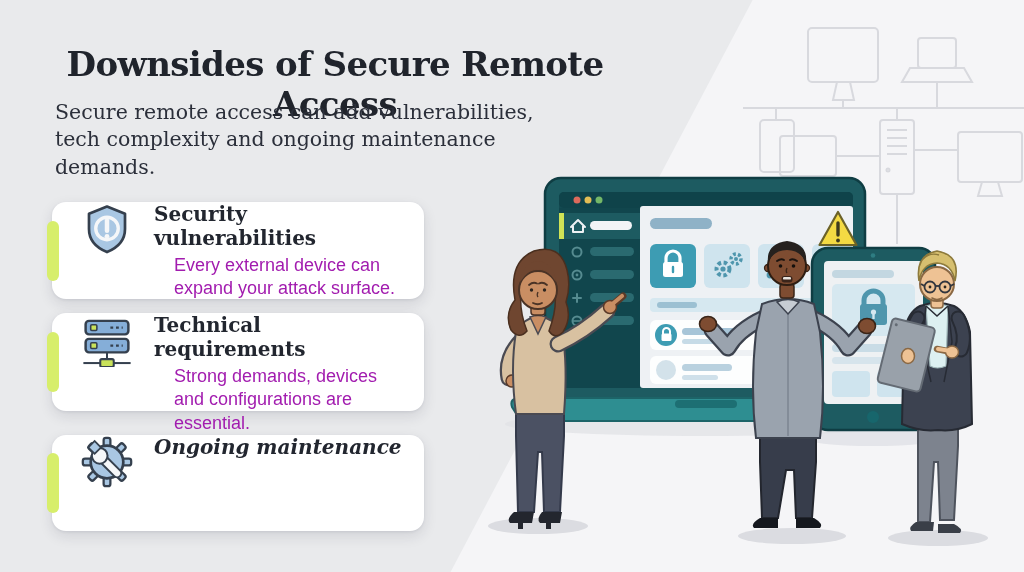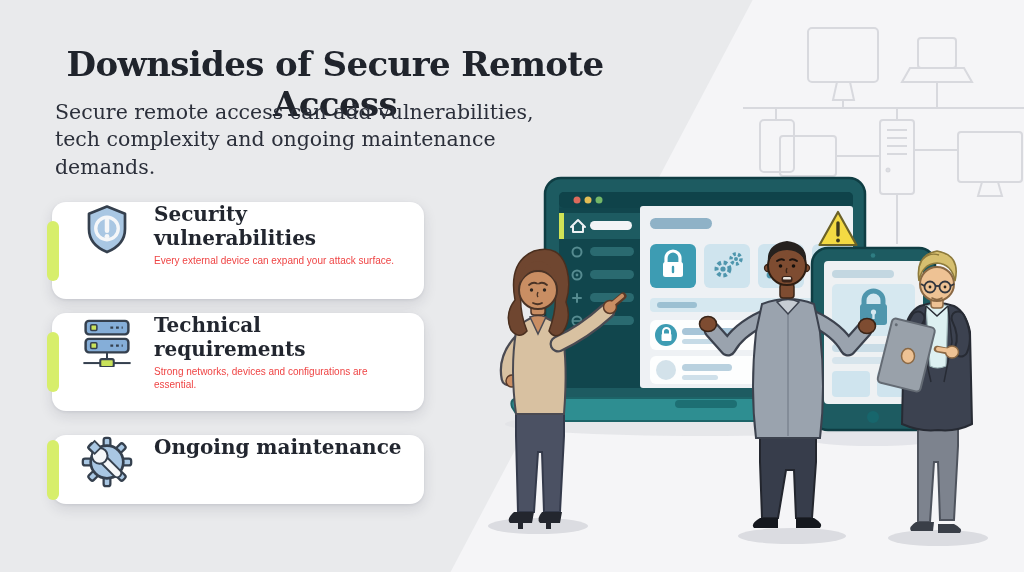--- a/index.html
+++ b/index.html
@@ -28,35 +28,35 @@
   }
   .card {
     position:absolute; left:52px; width:372px;
     background:#ffffff; border-radius:14px;
     box-shadow:0 5px 14px rgba(30,35,60,.12), 0 1px 3px rgba(30,35,60,.08);
     display:flex; align-items:flex-start; gap:20px;
     padding:0 14px 0 28px;
   }
   .card-1 { top:202px; height:97px; }
   .card-2 { top:313px; height:98px; }
-  .card-3 { top:435px; height:69px; }
+  .card-3 { top:435px; height:96px;font-style:italic; }
   .accent-bar {
     position:absolute; left:-5px; top:50%; transform:translateY(-50%);
     width:12px; height:60px; border-radius:6px;
     background:#d7ee6b; z-index:-1;
   }
   .card { z-index:1; }
   .card-icon { flex:0 0 54px; height:54px; }
   .card-text { flex:1; }
   .card-title {
     font-family:"DejaVu Serif","Liberation Serif",serif;
     font-weight:700; font-size:20px; color:#22262f; margin-bottom:4px;
   }
   .card-desc {
-    font-size:10px; line-height:1.3; color:#ef4444;
+    font-size:18px; line-height:1.3; color:#a21caf;margin-left:20px;
   }
   .illustration { position:absolute; left:460px; top:0; width:564px; height:572px; }
 </style>
 </head>
 <body>
 
 <div class="bg-wedge"></div>
 
 <h1 class="headline">Downsides of Secure Remote Access</h1>
 <p class="subhead">Secure remote access can add vulnerabilities, tech complexity and ongoing maintenance demands.</p>
@@ -84,21 +84,21 @@
     <rect x="9.5" y="26.5" width="5.5" height="5" rx="1" fill="#c9e25a" stroke="#35404e" stroke-width="1.4"></rect>
     <line x1="27" y1="13" x2="38" y2="13" stroke="#35404e" stroke-width="2" stroke-dasharray="2.5,2.5"></line>
     <line x1="27" y1="29" x2="38" y2="29" stroke="#35404e" stroke-width="2" stroke-dasharray="2.5,2.5"></line>
     <line x1="24" y1="35" x2="24" y2="41" stroke="#35404e" stroke-width="1.8"></line>
     <line x1="3" y1="44.5" x2="18" y2="44.5" stroke="#35404e" stroke-width="1.8"></line>
     <line x1="30" y1="44.5" x2="45" y2="44.5" stroke="#35404e" stroke-width="1.8"></line>
     <rect x="18" y="41" width="12" height="7" rx="1.5" fill="#c9e25a" stroke="#35404e" stroke-width="1.8"></rect>
   </svg>
   <div class="card-text">
     <div class="card-title">Technical requirements</div>
-    <div class="card-desc">Strong networks, devices and configurations are essential.</div>
+    <div class="card-desc">Strong demands, devices and configurations are essential.</div>
   </div>
 </div>
 
 <div class="card card-3">
   <div class="accent-bar"></div>
   <svg class="card-icon" viewBox="0 0 48 48">
     <g fill="#a9c7e3" stroke="#35404e" stroke-width="2">
       <rect x="21" y="2.5" width="6" height="8" rx="2"></rect>
       <rect x="21" y="37.5" width="6" height="8" rx="2"></rect>
       <rect x="2.5" y="21" width="8" height="6" rx="2"></rect>

